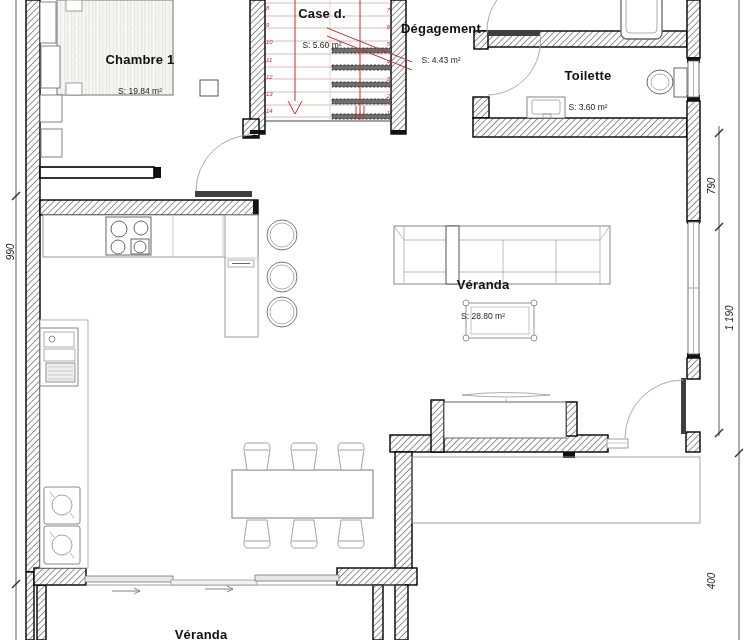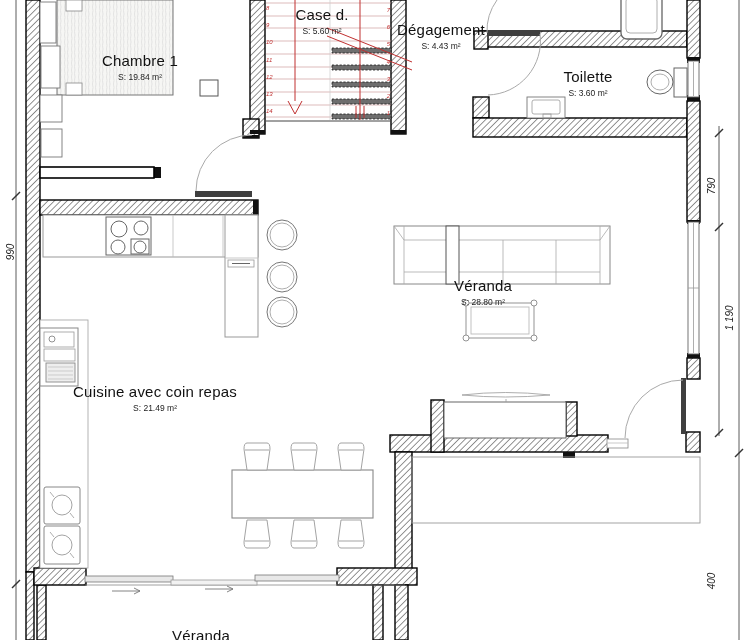--- a/index.html
+++ b/index.html
@@ -1,21 +1,21 @@
 <!DOCTYPE html>
 <html style="--stair-red: #c03030;"><head>
 <meta charset="utf-8">
 <style>
   html,body{margin:0;padding:0;background:#fff}
   #plan{position:relative;width:750px;height:640px;overflow:hidden;background:#fff;
         font-family:"Liberation Sans",sans-serif;}
   #plan svg{position:absolute;left:0;top:0}
   .room-label{position:absolute;transform:translateX(-50%);text-align:center;color:#111;white-space:nowrap;z-index:5}
-  .rn{font-weight:normal;font-size:15px;letter-spacing:.2px}
-  .ra{font-size:8.5px;margin-top:3px;color:#222}
+  .rn{font-weight:bold;font-size:13px;letter-spacing:.2px}
+  .ra{font-size:8.5px;margin-top:19px;color:#222}
   .dim{position:absolute;font-size:10px;font-style:italic;color:#222;white-space:nowrap;
        transform:translate(-50%,-50%) rotate(-90deg);z-index:5}
   .stair-nums{position:absolute;display:flex;flex-direction:column;z-index:4;
        color:var(--stair-red,#c03030);font-size:6px;line-height:17.2px;font-style:italic}
   #stair-left{left:266px;top:0;text-align:left}
   #stair-right{left:382px;top:2px;width:8px;text-align:right}
   .red{stroke:var(--stair-red,#c03030)}
 </style>
 </head>
 <body>
@@ -294,24 +294,20 @@
   <div class="ra">S: 4.43 m²</div>
 </div>
 <div class="room-label" style="left:588px;top:68px">
   <div class="rn">Toilette</div>
   <div class="ra">S: 3.60 m²</div>
 </div>
 <div class="room-label" style="left:483px;top:277px">
   <div class="rn">Véranda</div>
   <div class="ra">S: 28.80 m²</div>
 </div>
-<div class="room-label" style="left:155px;top:383px">
-  <div class="rn">Cuisine avec coin repas</div>
-  <div class="ra">S: 21.49 m²</div>
-</div>
 <div class="room-label" style="left:201px;top:627px">
   <div class="rn">Véranda</div>
 </div>
 
 <div class="dim" style="left:10px;top:252px">990</div>
 <div class="dim" style="left:711px;top:186px">790</div>
 <div class="dim" style="left:729px;top:318px">1 190</div>
 <div class="dim" style="left:711px;top:581px">400</div>
 
 <div id="stair-left" class="stair-nums">

